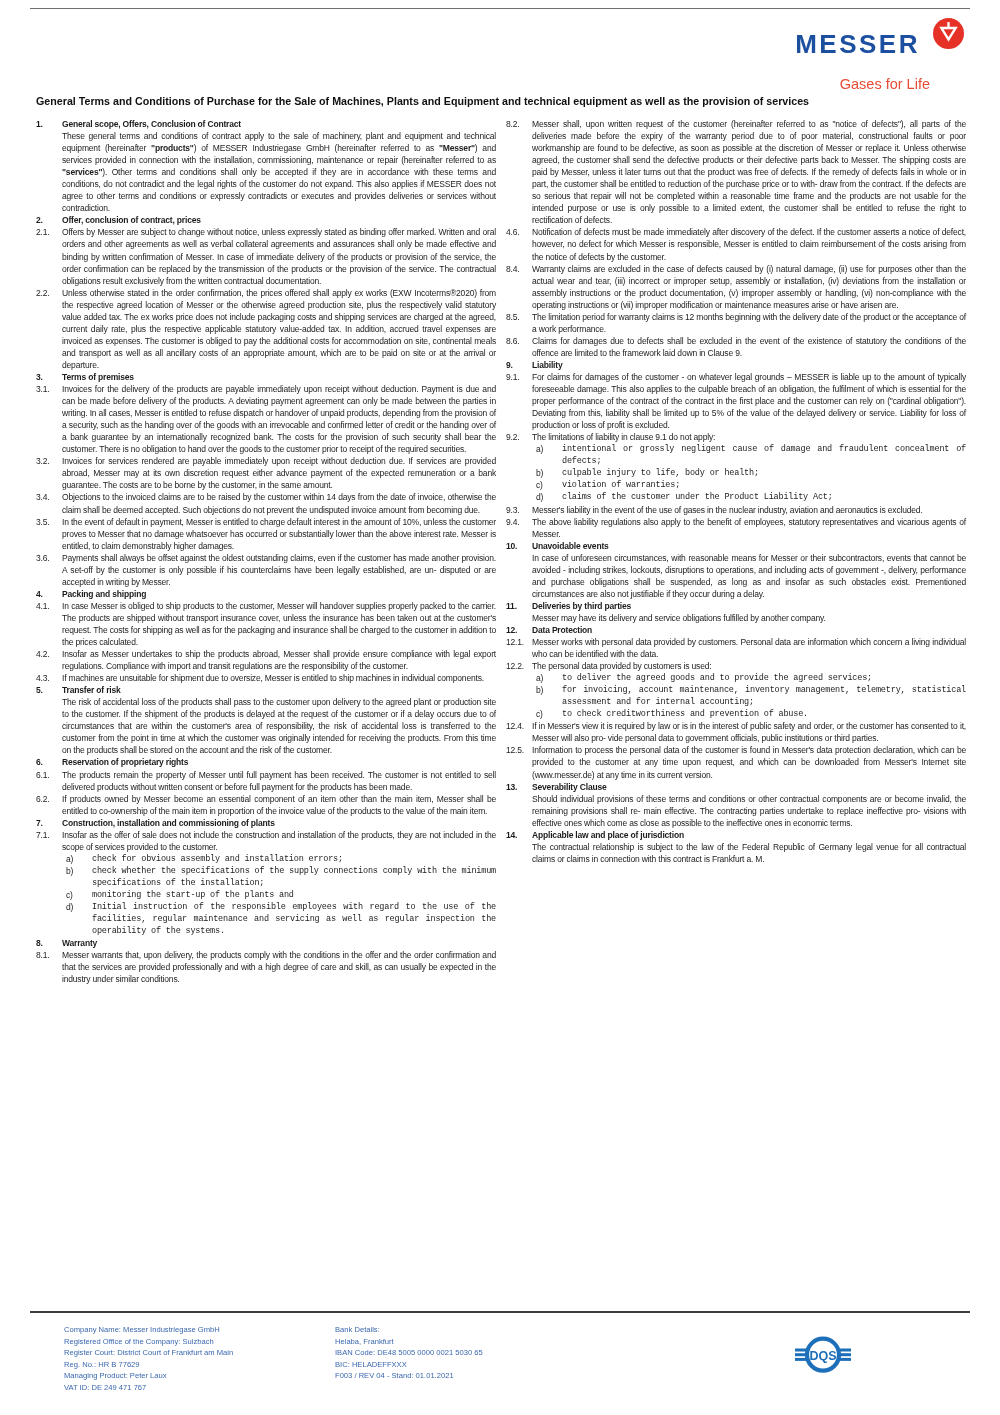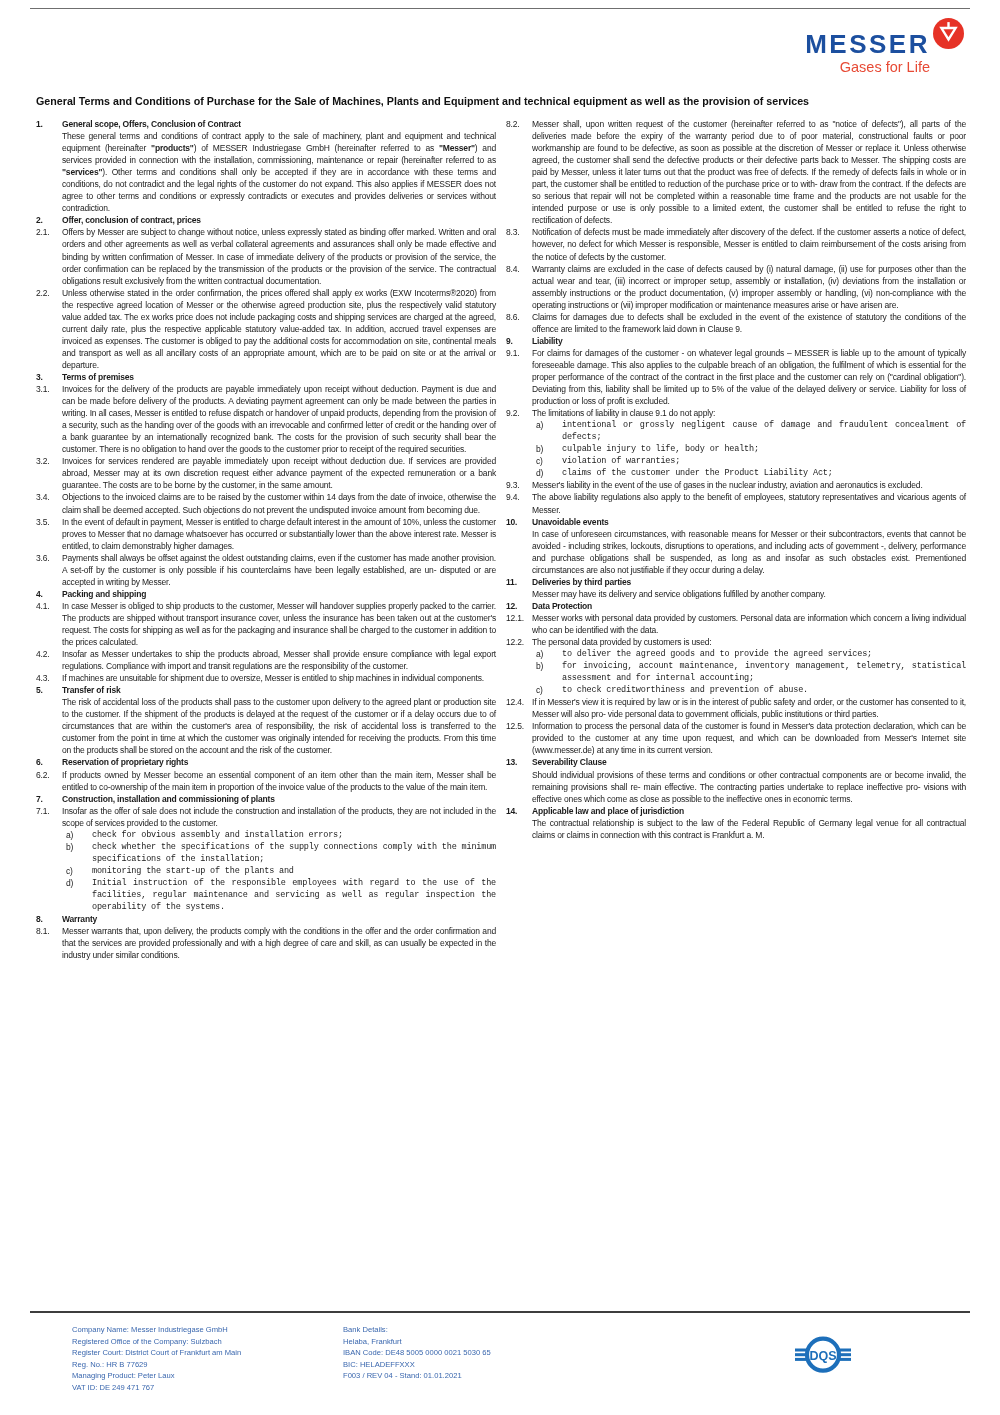--- a/index.html
+++ b/index.html
@@ -9,28 +9,28 @@
     font-family: "Liberation Sans", "DejaVu Sans", sans-serif;
     color: #1c1c1c;
   }
   .page { position: relative; width: 1000px; height: 1415px; overflow: hidden; background: #fff; }
   .rule { position: absolute; left: 30px; right: 30px; }
   .top-rule { top: 8px; border-top: 1px solid #6f6f6f; }
   .footer-rule { top: 1311px; border-top: 2px solid #3d3d3d; }
 
   
   .logo { position: absolute; top: 26px; right: 36px; text-align: right; }
-  .logo-row { display: flex; align-items: flex-end; justify-content: flex-end; gap: 3px; }
+  .logo-row { display: flex; align-items: flex-end; justify-content: flex-end; gap: 13px; }
   .logo-word {
     color: #1c4f9f; font-weight: bold; font-size: 26px; letter-spacing: 2.5px;
     line-height: 1;
   }
   .logo-badge { width: 31px; height: 31px; transform: translateY(-8px); }
   .logo-tagline {
-    color: #e74a35; font-size: 14.5px; line-height: 1.25; margin-right: 34px; margin-top: 1px;
+    color: #e74a35; font-size: 14.5px; line-height: 1.25; margin-right: 34px; margin-top: 18px;
   }
 
   
   .doc-title {
     position: absolute; top: 95px; left: 36px; width: 930px;
     font-size: 10.7px; font-weight: bold; color: #111; line-height: 1.2;
   }
 
   
   .columns {
@@ -49,21 +49,21 @@
   }
   .bold { font-weight: bold; }
   .txt.subwrap { display: flex; padding-left: 4px; }
   .sub-letter { flex: none; width: 26px; }
   .sub-text { flex: 1; text-align: justify; font-family: Liberation Mono, monospace; }
 
   
   .footer { position: absolute; top: 1320px; left: 0; right: 0; }
   .footer-col { position: absolute; top: 4px; left: 64px; }
   .footer-col-bank { left: 335px; }
-  .footer-line { font-size: 7.6px; line-height: 11.6px; color: #3a67ae; margin-left: 8px; }
+  .footer-line { font-size: 7.6px; line-height: 11.6px; color: #3a67ae; }
   .dqs-logo { position: absolute; top: 12px; left: 794px; width: 58px; height: 47px; }
 </style>
 </head>
 <body>
 
 <div class="page">
 
   <div class="rule top-rule"></div>
 
   <div class="logo">
@@ -148,20 +148,24 @@
   </div>
         <div class="clause">
     <span class="num"></span>
     <span class="txt">The risk of accidental loss of the products shall pass to the customer upon delivery to the agreed plant or production site to the customer. If the shipment of the products is delayed at the request of the customer or if a delay occurs due to of circumstances that are within the customer's area of responsibility, the risk of accidental loss is transferred to the customer from the point in time at which the customer was originally intended for receiving the products. From this time on the products shall be stored on the account and the risk of the customer.</span>
   </div>
         <div class="clause">
     <span class="num bold">6.</span>
     <span class="txt bold">Reservation of proprietary rights</span>
   </div>
         <div class="clause">
+    <span class="num">6.1.</span>
+    <span class="txt">The products remain the property of Messer until full payment has been received. The customer is not entitled to sell delivered products without written consent or before full payment for the products has been made.</span>
+  </div>
+        <div class="clause">
     <span class="num">6.2.</span>
     <span class="txt">If products owned by Messer become an essential component of an item other than the main item, Messer shall be entitled to co-ownership of the main item in proportion of the invoice value of the products to the value of the main item.</span>
   </div>
         <div class="clause">
     <span class="num bold">7.</span>
     <span class="txt bold">Construction, installation and commissioning of plants</span>
   </div>
         <div class="clause">
     <span class="num">7.1.</span>
     <span class="txt">Insofar as the offer of sale does not include the construction and installation of the products, they are not included in the scope of services provided to the customer.</span>
@@ -202,26 +206,30 @@
     <span class="num">8.1.</span>
     <span class="txt">Messer warrants that, upon delivery, the products comply with the conditions in the offer and the order confirmation and that the services are provided professionally and with a high degree of care and skill, as can usually be expected in the industry under similar conditions.</span>
   </div>
       </div>
     <div class="col">
         <div class="clause">
     <span class="num">8.2.</span>
     <span class="txt">Messer shall, upon written request of the customer (hereinafter referred to as "notice of defects"), all parts of the deliveries made before the expiry of the warranty period due to of poor material, constructional faults or poor workmanship are found to be defective, as soon as possible at the discretion of Messer or replace it. Unless otherwise agreed, the customer shall send the defective products or their defective parts back to Messer. The shipping costs are paid by Messer, unless it later turns out that the product was free of defects. If the remedy of defects fails in whole or in part, the customer shall be entitled to reduction of the purchase price or to with- draw from the contract. If the defects are so serious that repair will not be completed within a reasonable time frame and the products are not usable for the intended purpose or use is only possible to a limited extent, the customer shall be entitled to refuse the right to rectification of defects.</span>
   </div>
         <div class="clause">
-    <span class="num">8.3.</span>
+    <span class="num">4.6.</span>
     <span class="txt">Notification of defects must be made immediately after discovery of the defect. If the customer asserts a notice of defect, however, no defect for which Messer is responsible, Messer is entitled to claim reimbursement of the costs arising from the notice of defects by the customer.</span>
   </div>
         <div class="clause">
     <span class="num">8.4.</span>
     <span class="txt">Warranty claims are excluded in the case of defects caused by (i) natural damage, (ii) use for purposes other than the actual wear and tear, (iii) incorrect or improper setup, assembly or installation, (iv) deviations from the installation or assembly instructions or the product documentation, (v) improper assembly or handling, (vi) non-compliance with the operating instructions or (vii) improper modification or maintenance measures arise or have arisen are.</span>
+  </div>
+        <div class="clause">
+    <span class="num">8.5.</span>
+    <span class="txt">The limitation period for warranty claims is 12 months beginning with the delivery date of the product or the acceptance of a work performance.</span>
   </div>
         <div class="clause">
     <span class="num">8.6.</span>
     <span class="txt">Claims for damages due to defects shall be excluded in the event of the existence of statutory the conditions of the offence are limited to the framework laid down in Clause 9.</span>
   </div>
         <div class="clause">
     <span class="num bold">9.</span>
     <span class="txt bold">Liability</span>
   </div>
         <div class="clause">

